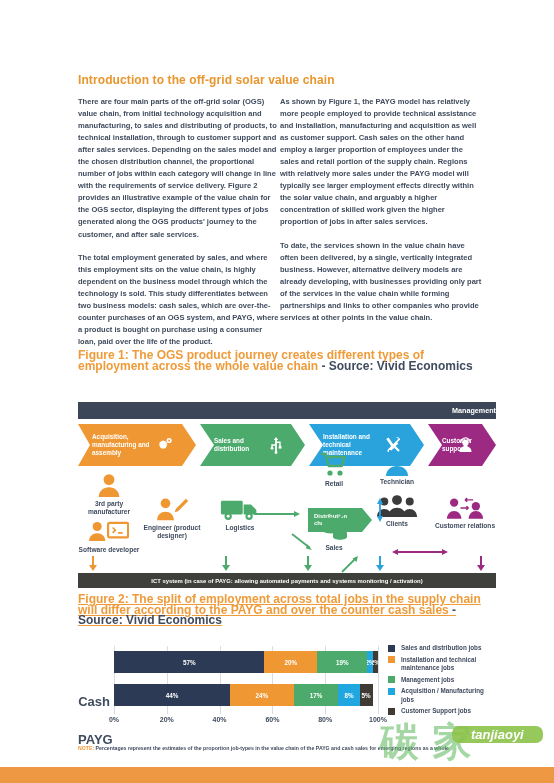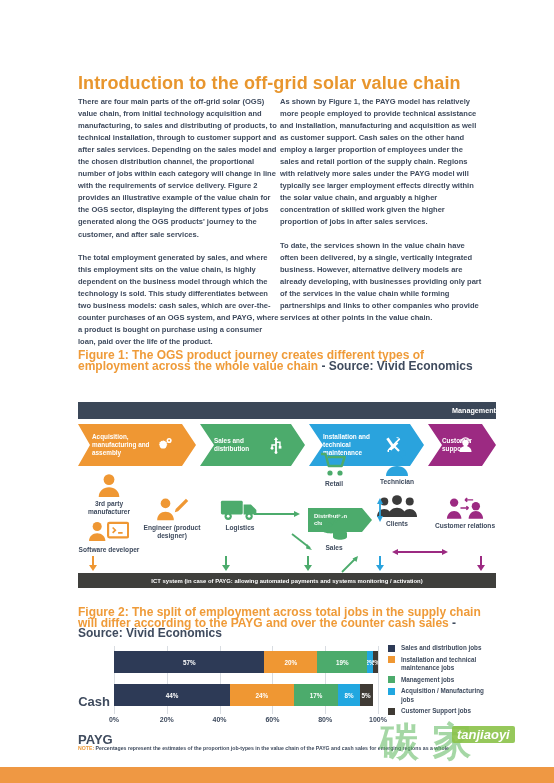--- a/index.html
+++ b/index.html
@@ -18,41 +18,41 @@
   .bar-bottom{
     position:absolute;left:0;right:0;bottom:0;height:16px;background:#ef9843;
   }
   .bar-bottom-thin{
     position:absolute;left:0;right:0;bottom:16px;height:3px;background:#ffffff;
   }
 
   
   .section-title{
     position:absolute;left:78px;top:73px;width:420px;
-    font-size:18px;font-weight:bold;color:#e8962e;letter-spacing:.1px;
+    font-size:12px;font-weight:bold;color:#e8962e;letter-spacing:.1px;
   }
 
   
   .col{
     position:absolute;top:96px;width:202px;
     font-size:7.55px;line-height:12.05px;font-weight:bold;color:#3f4b5e;
     text-align:left;
   }
   .col.left{left:78px;}
   .col.right{left:280px;}
   .col p{margin:0 0 11px 0;}
 
   
   .fig-cap{
     position:absolute;width:418px;left:78px;
     font-size:12px;line-height:10.5px;font-weight:bold;color:#ef9b39;
   }
   .fig-cap .src{color:#3f4b5e;}
   #fig1cap{top:350px;}
-  #fig2cap{top:607px;}
+  #fig2cap{top:594px;text-decoration:underline;}
 
   
   .diagram{
     position:absolute;left:78px;top:368px;width:418px;height:228px;
   }
   .mgmt-people{position:absolute;top:0;left:0;width:100%;height:34px;}
   .mgmt-label{
     position:absolute;font-size:7.3px;font-weight:bold;color:#3f4b5e;top:12px;
   }
   .mgmt-label.l1{left:107px;}
@@ -132,21 +132,21 @@
   .note b{color:#ef9b39;}
 
   
   .wm{position:absolute;pointer-events:none;}
   .wm-green{
     left:380px;top:715px;font-size:39px;font-weight:bold;color:#5cb85c;opacity:.55;
     font-family:"DejaVu Sans", sans-serif;white-space:nowrap;
   }
   .wm-tag{
     left:452px;top:726px;font-size:13px;font-style:italic;font-weight:bold;color:#ffffff;
-    background:#8bc34a;padding:1px 5px;border-radius:2px;opacity:.9;
+    background:#8bc34a;padding:1px 19px;border-radius:7px;opacity:.9;
   }
   .wm-cn{
     left:404px;top:748px;font-size:12px;font-weight:bold;color:#ffffff;
     font-family:"DejaVu Sans", sans-serif;white-space:nowrap;
     text-shadow:0 0 2px rgba(0,0,0,.25);
   }
 </style>
 </head>
 <body>
 

